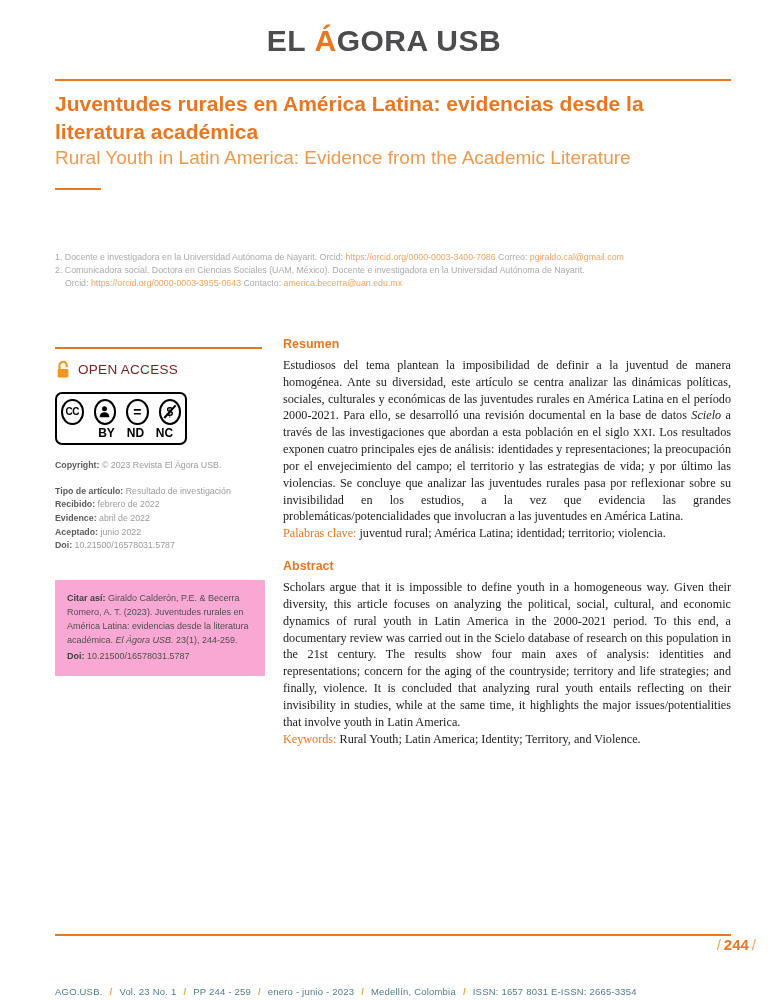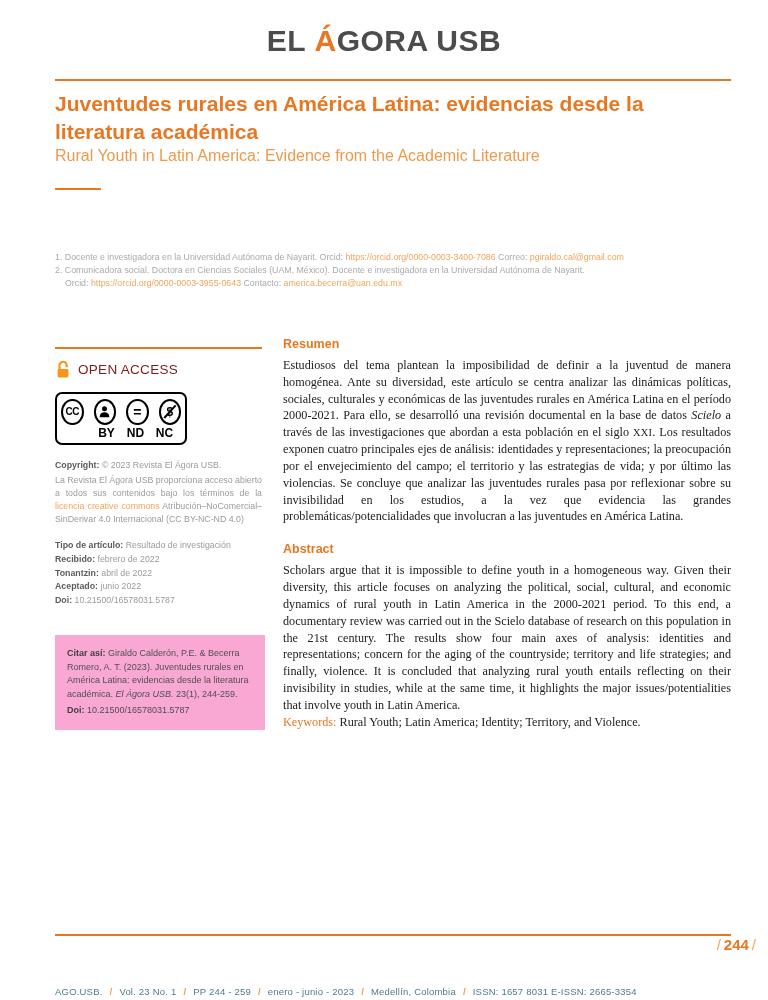--- a/index.html
+++ b/index.html
@@ -10,21 +10,21 @@
   
   .logo { position:absolute; top:24px; left:0; width:100%; text-align:center;
           font-size:30px; font-weight:bold; letter-spacing:.5px; color:#4c4c4e; }
   .logo .accent { color:#e87722; }
   .header-rule { position:absolute; top:79px; left:55px; width:676px; height:2px; background:#e87722; }
 
   
   .title-es { position:absolute; top:90px; left:55px; width:608px;
               font-size:21px; font-weight:bold; color:#e87722; line-height:1.32; }
   .title-en { position:absolute; top:147px; left:55px; width:640px;
-              font-size:16px; font-weight:normal; color:#f0994c; }
+              font-size:19px; font-weight:normal; color:#f0994c; }
   .title-dash { position:absolute; top:188px; left:55px; width:46px; height:2px; background:#e87722; }
 
   
   .byline { position:absolute; top:217px; left:55px; font-size:13.5px; color:#3e3e40; }
   .sup { font-size:8.5px; color:#e87722; position:relative; top:-5px; margin-left:1px; }
   .footnotes { position:absolute; top:251px; left:55px; width:672px;
                font-size:8.8px; line-height:1.5; color:#a8aaad; }
   .footnotes .indent { padding-left:10px; }
   .link { color:#f2a45b; text-decoration:none; cursor:pointer; }
 
@@ -135,40 +135,40 @@
       <div class="cc-labels">
         <span class="spacer"></span>
         <span>BY</span>
         <span>ND</span>
         <span>NC</span>
       </div>
     </div>
 
     <div class="copyright">
       <div class="first"><b>Copyright:</b><span> © 2023 Revista El Ágora USB.</span></div>
-      <div class="body"><span>La Revista El Ágora USB proporciona acceso abierto a todos sus contenidos bajo los términos de la </span><a class="link">licencia creative commons</a><span> Atribución–NoComercial–SinDerivar 4.0 Internacional (CC BY-NC-ND 4.0)</span></div>
     </div>
 
     <div class="info-list">
       <div><b>Tipo de artículo:</b><span> Resultado de investigación</span></div>
       <div><b>Recibido:</b><span> febrero de 2022</span></div>
-      <div><b>Tonantzin:</b><span> abril de 2022</span></div>
+      <div><b>Evidence:</b><span> abril de 2022</span></div>
       <div><b>Aceptado:</b><span> junio 2022</span></div>
       <div><b>Doi:</b><span> 10.21500/16578031.5787</span></div>
     </div>
 
     <div class="cite-box">
       <div><b>Citar así: </b><span>Giraldo Calderón, P.E. &amp; Becerra Romero, A. T. (2023). Juventudes rurales en América Latina: evidencias desde la literatura académica. </span><i>El Ágora USB.</i><span> 23(1), 244-259.</span></div>
       <div class="doi-line"><b>Doi: </b><span>10.21500/16578031.5787</span></div>
     </div>
   </aside>
 
   <main class="main">
     <h3 class="section-heading">Resumen</h3>
     <p class="body-para"><span>Estudiosos del tema plantean la imposibilidad de definir a la juventud de manera homogénea. Ante su diversidad, este artículo se centra analizar las dinámicas políticas, sociales, culturales y económicas de las juventudes rurales en América Latina en el período 2000-2021. Para ello, se desarrolló una revisión documental en la base de datos </span><i>Scielo</i><span> a través de las investigaciones que abordan a esta población en el siglo </span><span class="smallcaps">XXI</span><span>. Los resultados exponen cuatro principales ejes de análisis: identidades y representaciones; la preocupación por el envejecimiento del campo; el territorio y las estrategias de vida; y por último las violencias. Se concluye que analizar las juventudes rurales pasa por reflexionar sobre su invisibilidad en los estudios, a la vez que evidencia las grandes problemáticas/potencialidades que involucran a las juventudes en América Latina.</span></p>
+    <p class="kw-line"><span class="kw-label">Palabras clave:</span><span> juventud rural; América Latina; identidad; territorio; violencia.</span></p>
 
     <div class="abstract-block">
       <h3 class="section-heading">Abstract</h3>
       <p class="body-para">Scholars argue that it is impossible to define youth in a homogeneous way. Given their diversity, this article focuses on analyzing the political, social, cultural, and economic dynamics of rural youth in Latin America in the 2000-2021 period. To this end, a documentary review was carried out in the Scielo database of research on this population in the 21st century. The results show four main axes of analysis: identities and representations; concern for the aging of the countryside; territory and life strategies; and finally, violence. It is concluded that analyzing rural youth entails reflecting on their invisibility in studies, while at the same time, it highlights the major issues/potentialities that involve youth in Latin America.</p>
       <p class="kw-line"><span class="kw-label">Keywords:</span><span> Rural Youth; Latin America; Identity; Territory, and Violence.</span></p>
     </div>
   </main>
 
   <div class="footer-rule"></div>
   <div class="footer-bar"><span>AGO.USB.</span><span class="fsep">/</span><span>Vol. 23 No. 1</span><span class="fsep">/</span><span>PP 244 - 259</span><span class="fsep">/</span><span>enero - junio - 2023</span><span class="fsep">/</span><span>Medellín, Colombia</span><span class="fsep">/</span><span>ISSN: 1657 8031 E-ISSN: 2665-3354</span></div>

